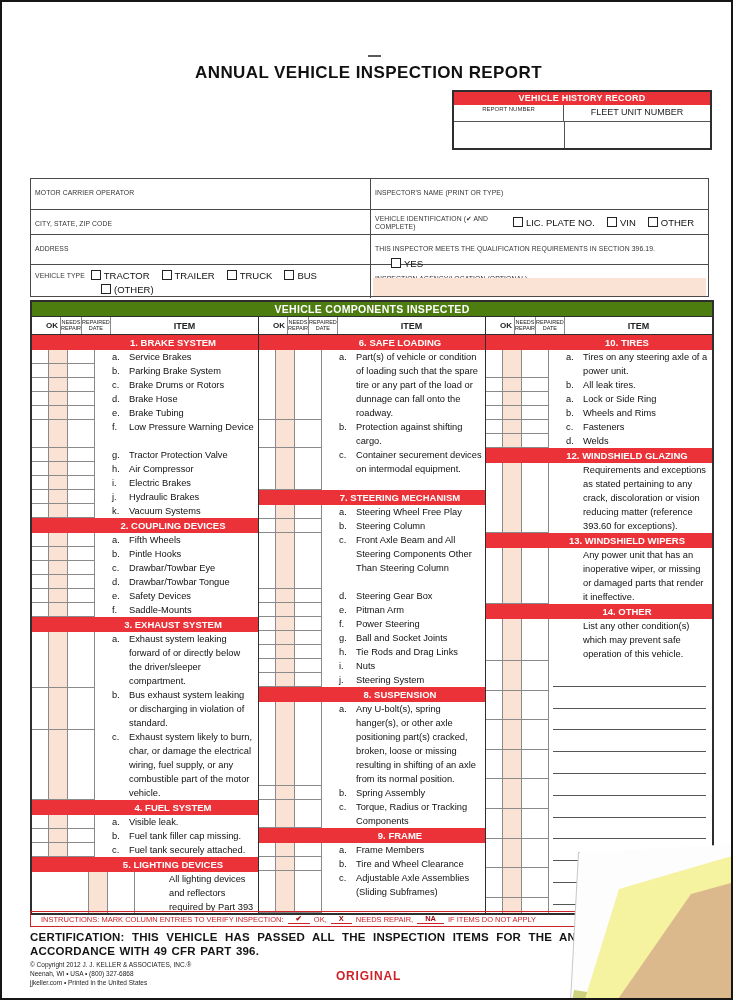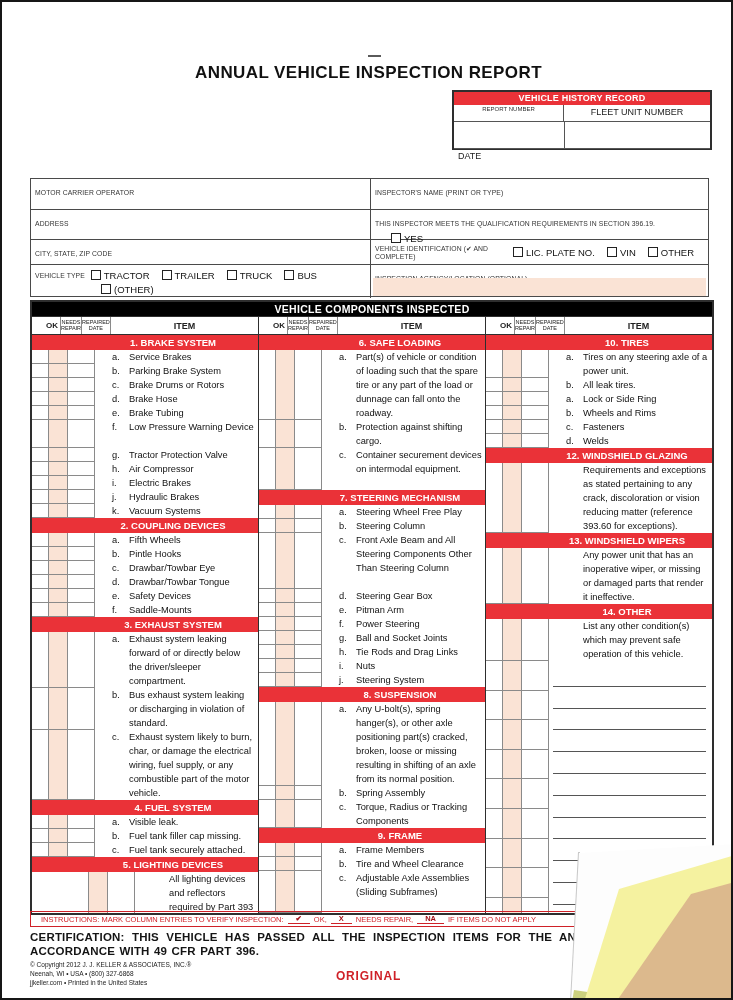--- a/index.html
+++ b/index.html
@@ -36,21 +36,21 @@
       vertical-align:-1px;margin-right:3px;}
   .opt{font-size:9.5px;color:#111;margin-right:10px;white-space:nowrap;}
   .yes-line{margin:3px 0 0 16px;font-size:9.5px;color:#111;}
   .vid-line{display:flex;align-items:center;gap:2px;}
   .vtype-line{display:flex;align-items:center;gap:2px;margin-top:3px;}
   .vtype-other{margin:3px 0 0 66px;}
   .agency-fill{position:absolute;left:2px;right:2px;top:13px;bottom:2px;background:#fae3d5;}
   
   .comp-table{position:absolute;left:28px;top:298px;width:684px;border:2px solid #2e2e2e;
               box-sizing:border-box;background:#fff;}
-  .comp-title{height:14px;background:#000000;color:#fff;font-weight:700;font-size:10.5px;
+  .comp-title{height:14px;background:#4d7c0f;color:#fff;font-weight:700;font-size:10.5px;
               text-align:center;line-height:14px;letter-spacing:.3px;}
   .comp-head{display:flex;height:17px;border-top:1px solid #2e2e2e;border-bottom:1px solid #2e2e2e;}
   .head-group{flex:1;display:flex;box-sizing:border-box;padding-left:12px;}
   .head-group:not(:first-child){border-left:1px solid #2e2e2e;}
   .hc{box-sizing:border-box;border-right:1px solid #8a8a8a;display:flex;align-items:center;
       justify-content:center;text-align:center;color:#222;}
   .hc-ok{flex:0 0 17px;font-size:8px;font-weight:700;}
   .hc-nr,.hc-rd{font-size:5.5px;line-height:5.5px;}
   .hc-nr{flex:0 0 19px;}
   .hc-rd{flex:0 0 26px;}
@@ -109,54 +109,51 @@
   <div class="history-box">
     <div class="history-title">VEHICLE HISTORY RECORD</div>
     <div class="history-labels">
       <div class="hl-left">REPORT NUMBER</div>
       <div class="hl-right">FLEET UNIT NUMBER</div>
     </div>
     <div class="history-blank">
       <div class="hb-left"></div>
       <div class="hb-right"></div>
     </div>
-    <div class="history-date">
-      <span>DATE</span>
-    </div>
   </div>
 
   <div class="info-table">
     <div class="info-row" style="height:31px;">
       <div class="ic ic-left">
         <span class="flabel">MOTOR CARRIER OPERATOR</span>
       </div>
       <div class="ic ic-right">
         <span class="flabel">INSPECTOR'S NAME (PRINT OR TYPE)</span>
-      </div>
-    </div>
-    <div class="info-row" style="height:30px;">
-      <div class="ic ic-left">
-        <span class="flabel">ADDRESS</span>
-      </div>
-      <div class="ic ic-right">
-        <span class="flabel">THIS INSPECTOR MEETS THE QUALIFICATION REQUIREMENTS IN SECTION 396.19.</span>
-        <div class="yes-line">
-          <span class="cb"></span><span>YES</span>
-        </div>
       </div>
     </div>
     <div class="info-row" style="height:25px;">
       <div class="ic ic-left">
         <span class="flabel">CITY, STATE, ZIP CODE</span>
       </div>
       <div class="ic ic-right vid-line">
         <span class="flabel" style="margin-right:6px;">VEHICLE IDENTIFICATION (✔ AND COMPLETE)</span>
         <span class="opt"><span class="cb"></span><span>LIC. PLATE NO.</span></span>
         <span class="opt"><span class="cb"></span><span>VIN</span></span>
         <span class="opt"><span class="cb"></span><span>OTHER</span></span>
+      </div>
+    </div>
+    <div class="info-row" style="height:30px;">
+      <div class="ic ic-left">
+        <span class="flabel">ADDRESS</span>
+      </div>
+      <div class="ic ic-right">
+        <span class="flabel">THIS INSPECTOR MEETS THE QUALIFICATION REQUIREMENTS IN SECTION 396.19.</span>
+        <div class="yes-line">
+          <span class="cb"></span><span>YES</span>
+        </div>
       </div>
     </div>
     <div class="info-row" style="height:33px;border-bottom:none;">
       <div class="ic ic-left">
         <div class="vtype-line">
           <span class="flabel" style="margin-right:4px;">VEHICLE TYPE</span>
           <span class="opt"><span class="cb"></span><span>TRACTOR</span></span>
           <span class="opt"><span class="cb"></span><span>TRAILER</span></span>
           <span class="opt"><span class="cb"></span><span>TRUCK</span></span>
           <span class="opt"><span class="cb"></span><span>BUS</span></span>

